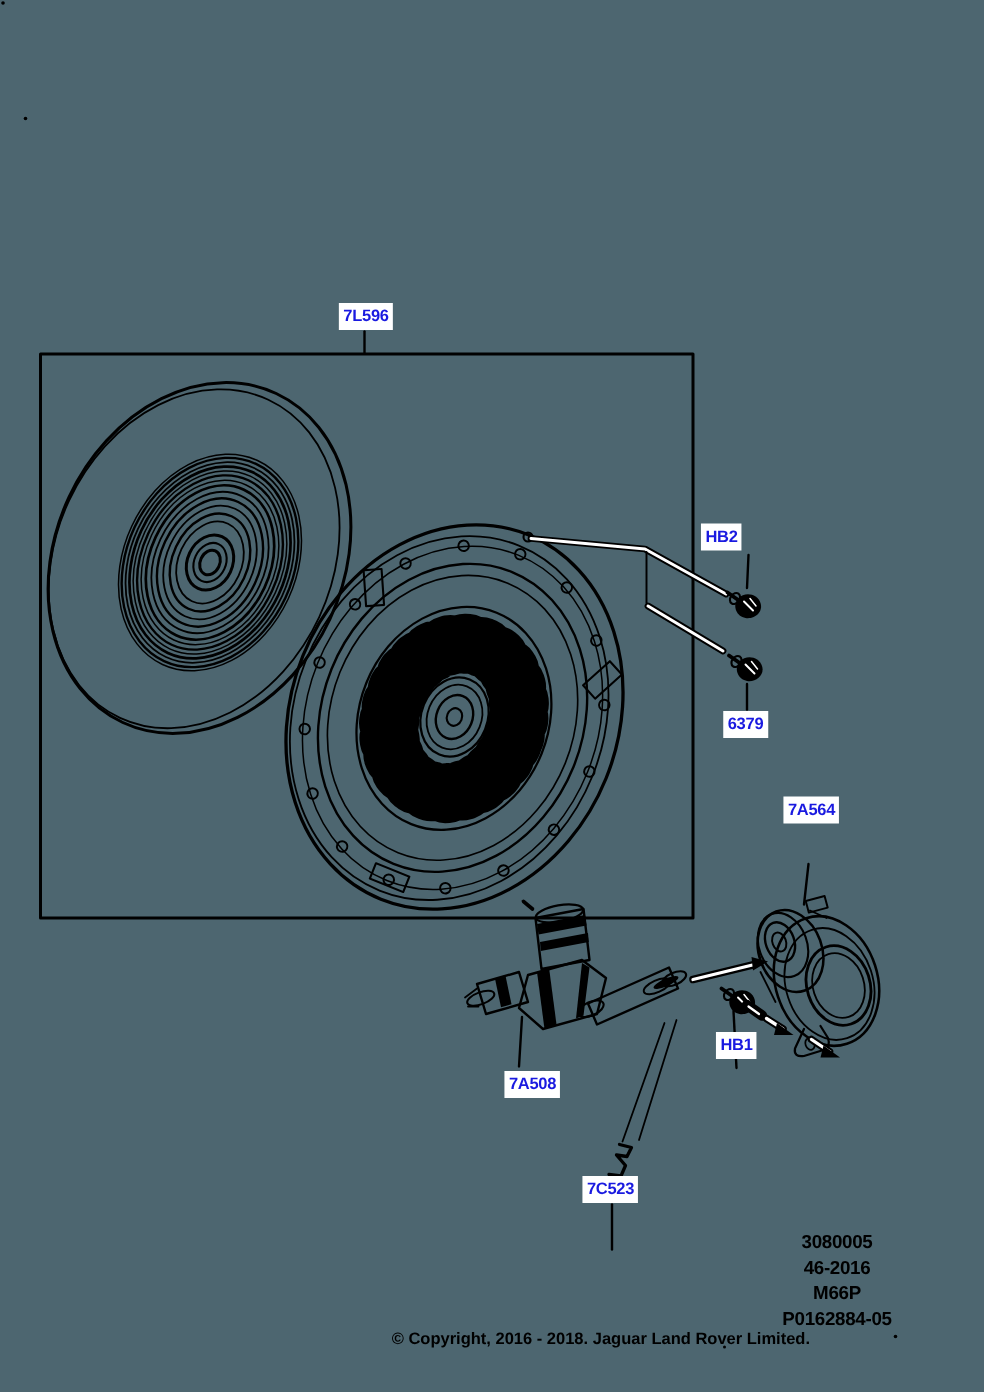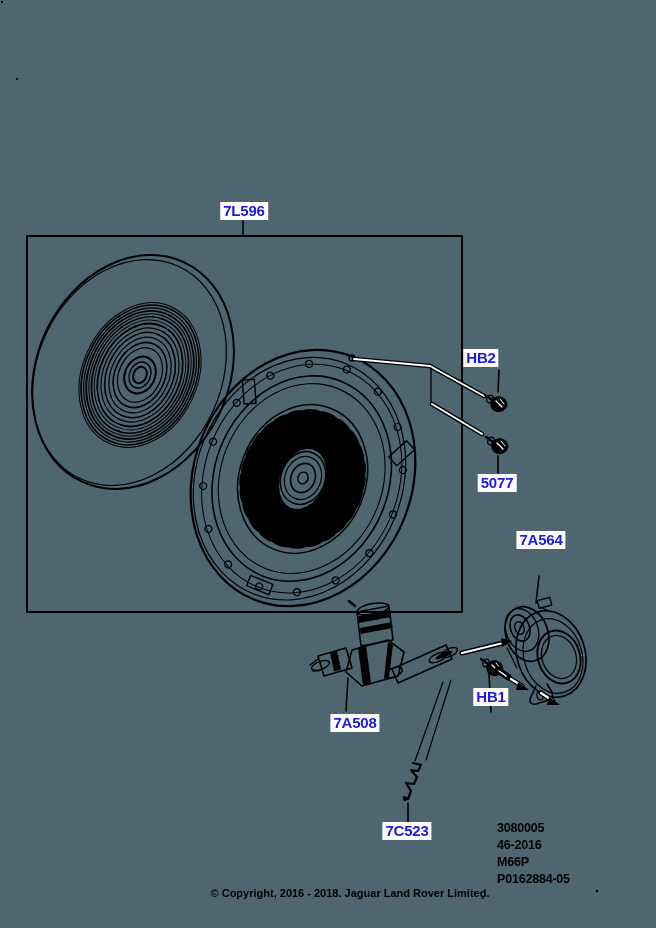--- a/index.html
+++ b/index.html
@@ -6,32 +6,32 @@
   body{
     width:656px;height:928px;position:relative;overflow:hidden;
     background:var(--bg,#4d6670);
     font-family:"Liberation Sans",sans-serif;
   }
   svg.diagram{position:absolute;left:0;top:0;}
   .callout{
     position:absolute;transform:translateX(-50%);
     background:var(--callout-bg,#ffffff);
     color:var(--callout-fg,#1a1ae0);
-    font-weight:bold;font-size:15px;line-height:18px;
+    font-weight:bold;font-size:11px;line-height:18px;
     padding:0 3px;white-space:nowrap;letter-spacing:-0.2px;
     cursor:pointer;
   }
   .stamp{
     position:absolute;left:497px;top:820px;width:122px;
-    text-align:left;color:#000;font-weight:bold;
+    text-align:center;color:#000;font-weight:bold;
     font-size:12.5px;line-height:17px;letter-spacing:-0.2px;
   }
   .copyright{
     position:absolute;left:160px;top:887px;width:380px;
-    text-align:center;color:#000;font-weight:bold;font-size:11px;
+    text-align:right;color:#000;font-weight:bold;font-size:11px;
   }
 </style>
 </head>
 <body>
 
 <svg class="diagram" width="656" height="928" viewBox="0 0 656 928" fill="none" stroke="#000" stroke-width="1.5" stroke-linecap="round" stroke-linejoin="round">
 
   <defs>
     <g id="bolt">
       <line x1="-13" y1="-9" x2="-3" y2="-2" stroke-width="2.6"></line>
@@ -200,25 +200,25 @@
     <line x1="498" y1="456" x2="498" y2="473"></line>
     <line x1="539" y1="576" x2="536" y2="603"></line>
     <line x1="346" y1="711" x2="348" y2="678"></line>
     <line x1="491" y1="712" x2="489" y2="674"></line>
     <line x1="408" y1="803" x2="408" y2="833"></line>
   </g>
 </svg>
 
 <div class="callout" style="left:244px;top:202px">7L596</div>
 <div class="callout" style="left:481px;top:349px">HB2</div>
-<div class="callout" style="left:497px;top:474px">5077</div>
+<div class="callout" style="left:497px;top:474px">6379</div>
 <div class="callout" style="left:541px;top:531px">7A564</div>
 <div class="callout" style="left:355px;top:714px">7A508</div>
 <div class="callout" style="left:491px;top:688px">HB1</div>
-<div class="callout" style="left:407px;top:822px">7C523</div>
+<div class="callout" style="left:407px;top:784px">7C523</div>
 
 <div class="stamp">
   <div>3080005</div>
   <div>46-2016</div>
   <div>M66P</div>
   <div>P0162884-05</div>
 </div>
 
 <div class="copyright">© Copyright, 2016 - 2018. Jaguar Land Rover Limited.</div>
 

